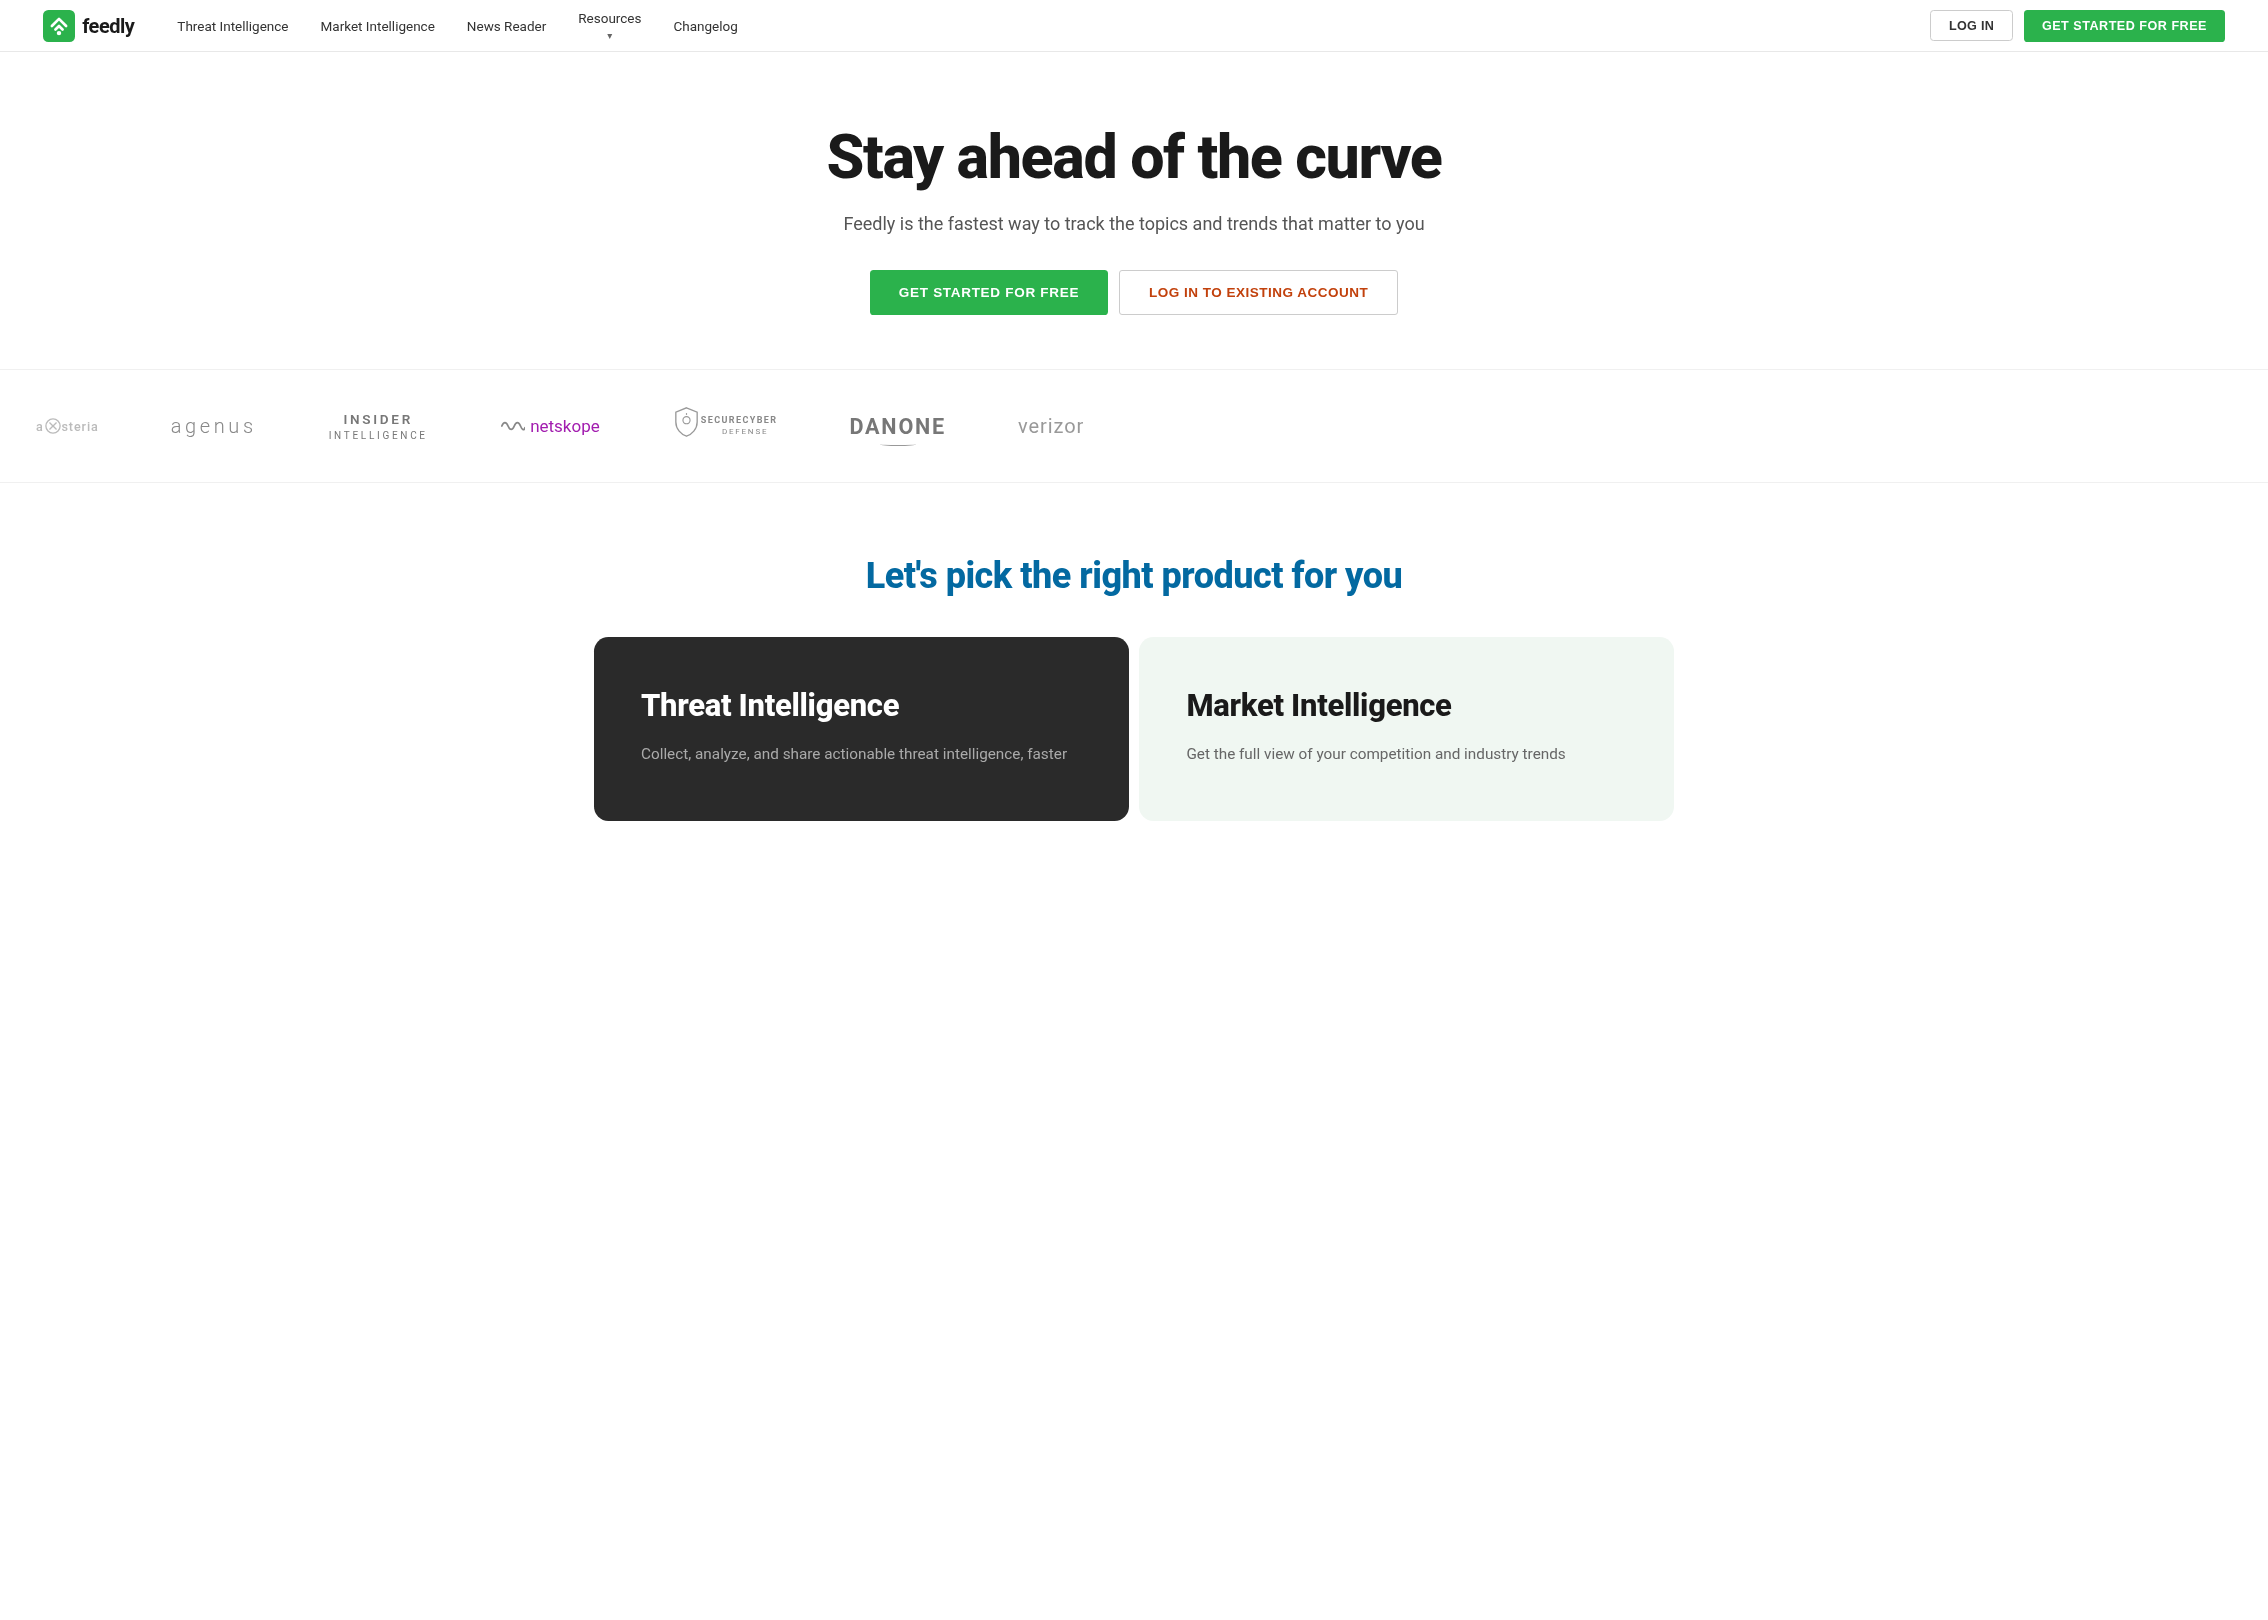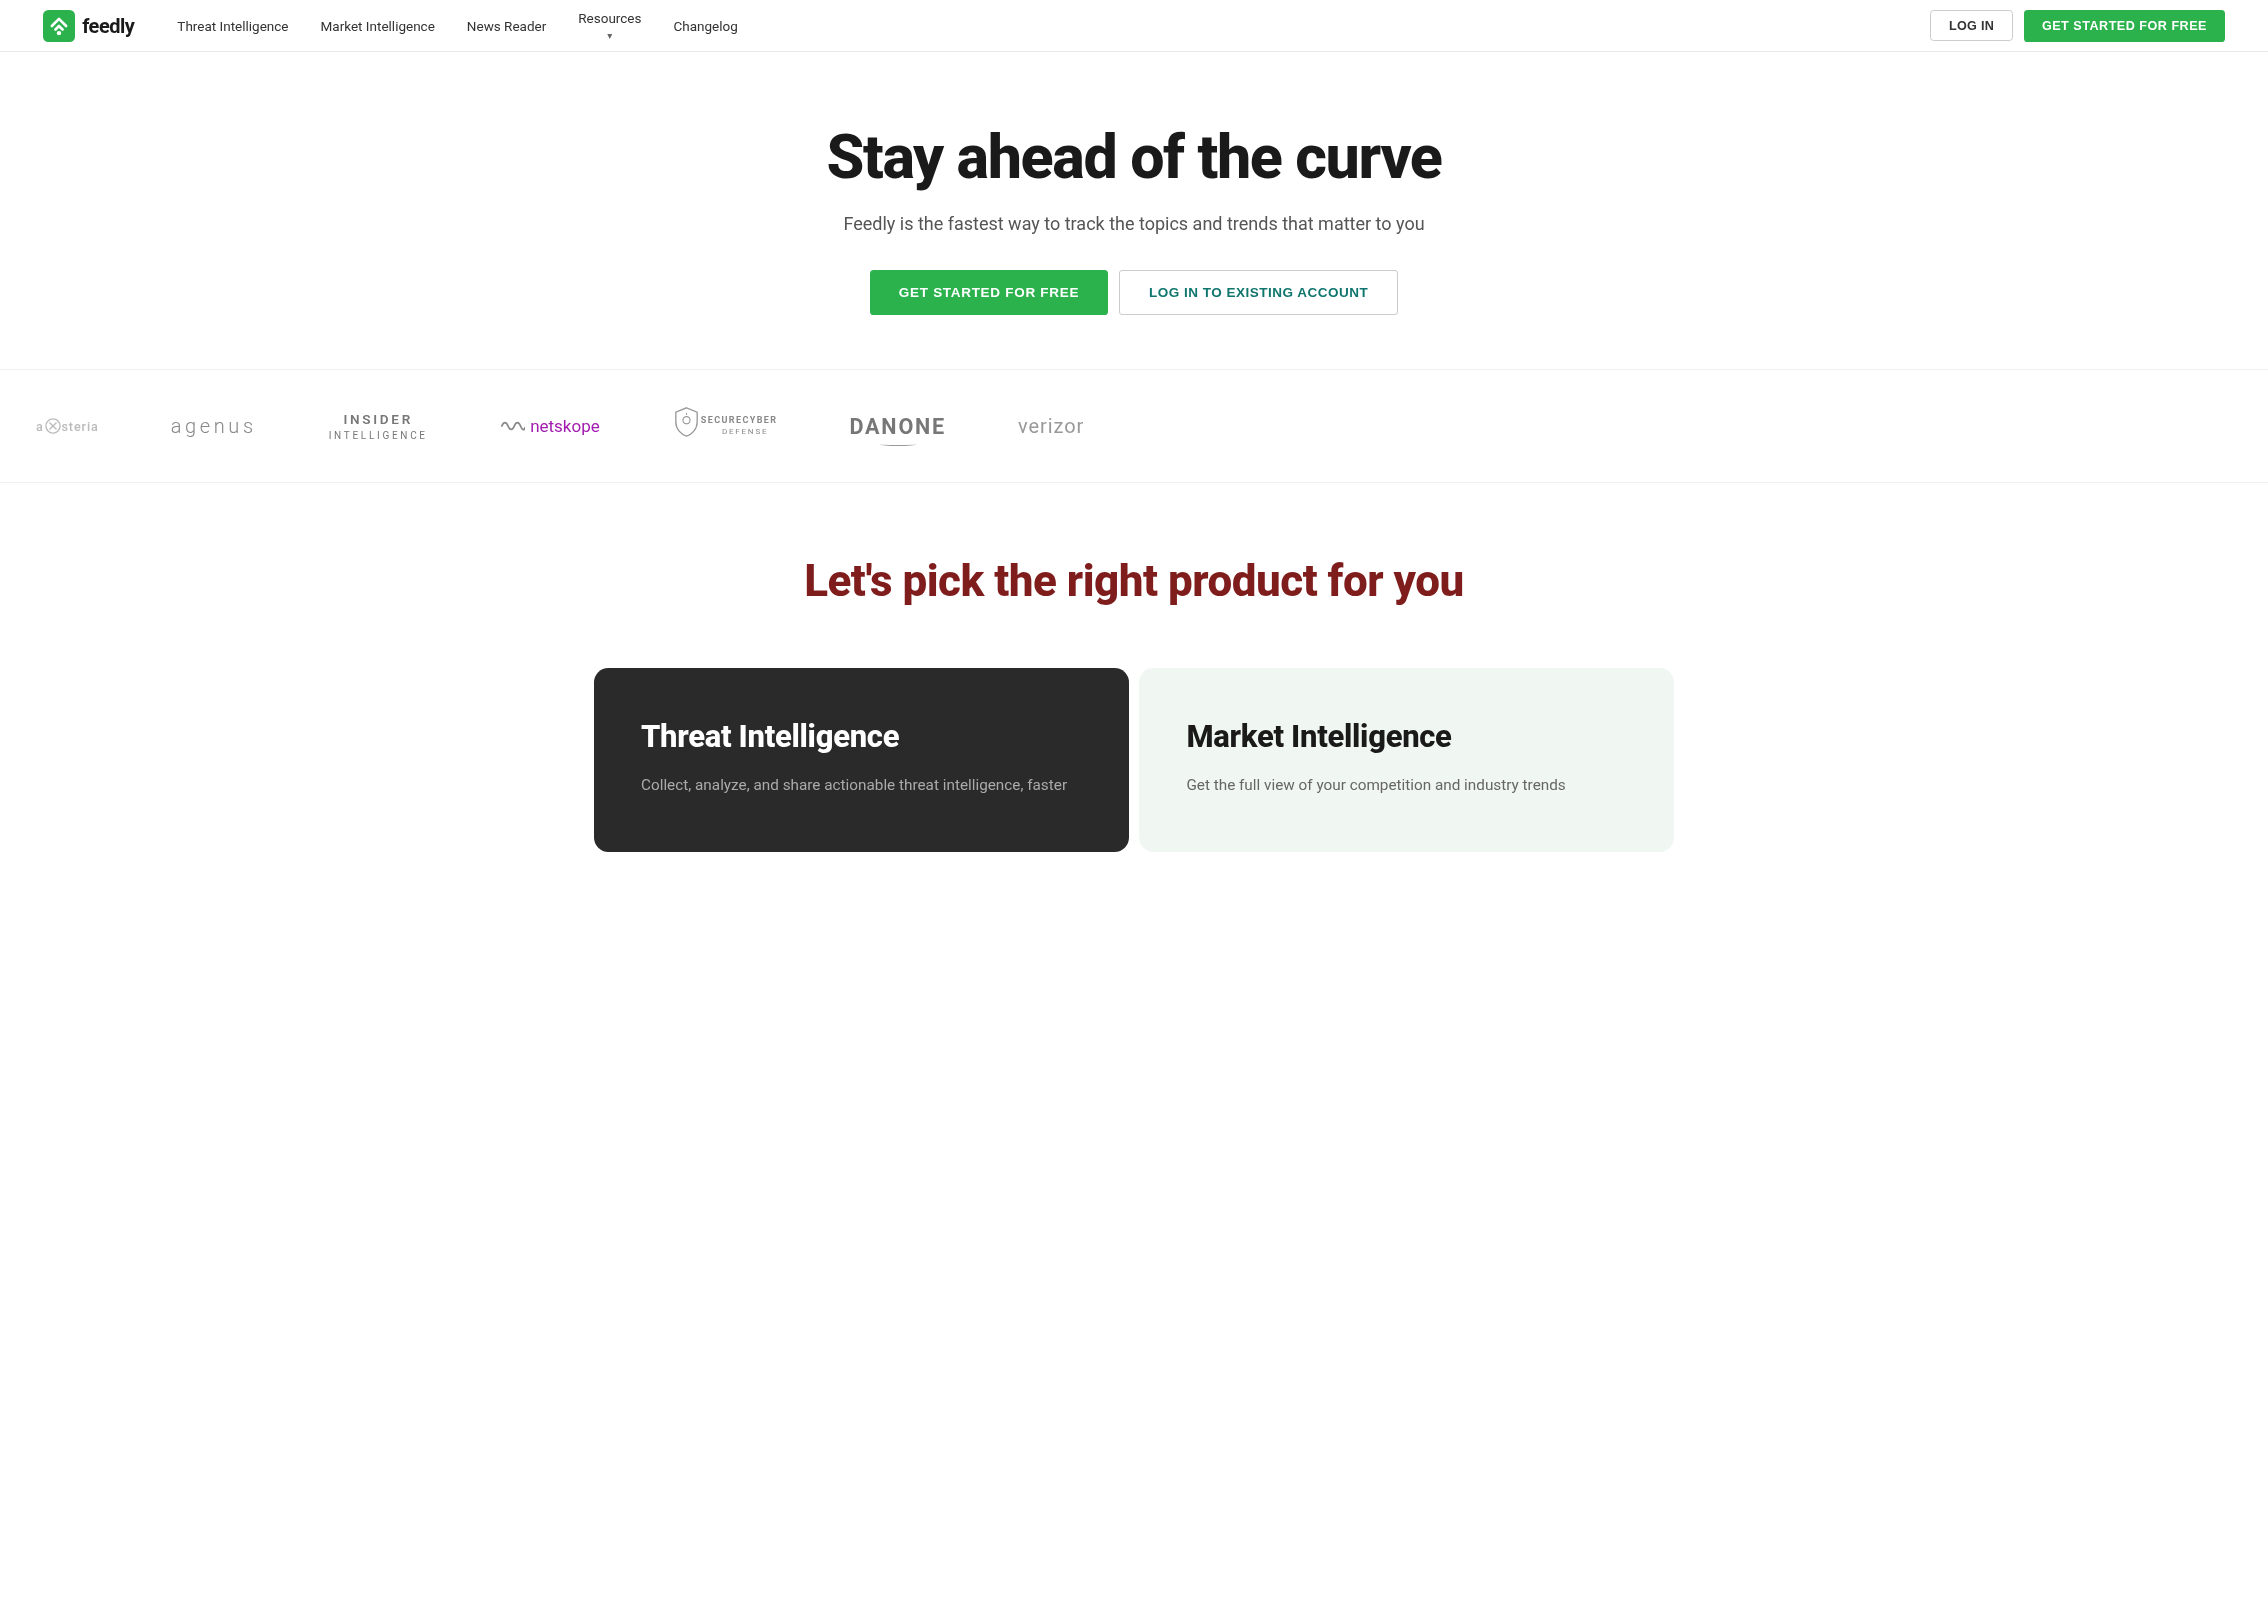--- a/index.html
+++ b/index.html
@@ -147,21 +147,21 @@
       border-radius: 3.6px;
       cursor: pointer;
       letter-spacing: 0.7px;
       text-transform: uppercase;
     }
 
     .btn-hero-secondary {
       padding: 14.4px 29px;
       font-size: 13.5px;
       font-weight: 600;
-      color: #0f766e;
+      color: #c2410c;
       background: #fff;
       border: 1.4px solid #ccc;
       border-radius: 3px;
       cursor: pointer;
       letter-spacing: 0.5px;
       text-transform: uppercase;
     }
 
     
     .logos-section {
@@ -243,24 +243,24 @@
     }
 
     
     .product-section {
       padding: 72px 72px 54px;
       background: #fff;
     }
 
     .product-section-title {
       text-align: center;
-      font-size: 44px;
+      font-size: 36px;
       font-weight: 800;
-      color: #7f1d1d;
-      margin-bottom: 61px;
+      color: #0369a1;
+      margin-bottom: 40px;
       letter-spacing: -0.5px;
     }
 
     .product-cards {
       display: grid;
       grid-template-columns: 1fr 1fr;
       gap: 10.8px;
       max-width: 1080px;
       margin: 0 auto;
     }

